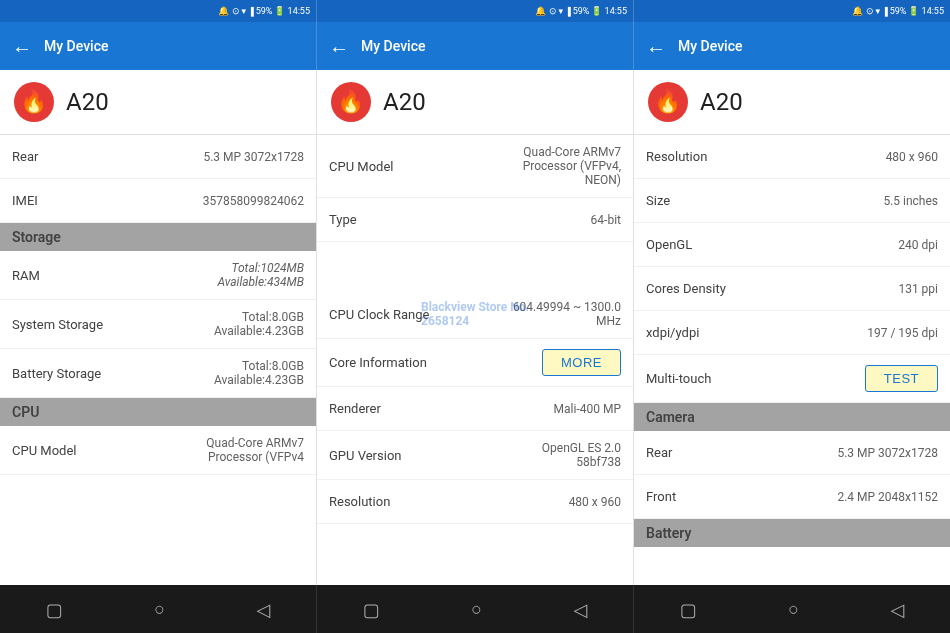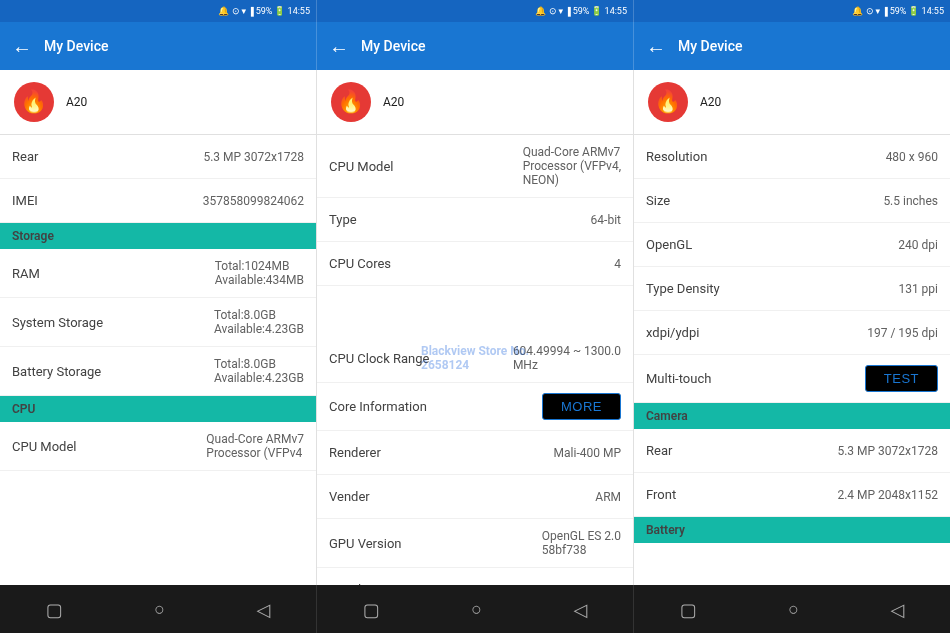--- a/index.html
+++ b/index.html
@@ -82,30 +82,30 @@
       align-items: center;
       padding: 10px 12px;
       border-bottom: 1px solid #e0e0e0;
       gap: 10px;
     }
     .device-logo {
       width: 44px;
       height: 44px;
     }
     .device-name {
-      font-size: 12px;
+      font-size: 24px;
       font-weight: 400;
       color: #212121;
     }
 
     
     .section-header {
-      background: #14b8a6;
+      background: #a3a3a3;
       padding: 6px 12px;
-      font-size: 12px;
+      font-size: 14px;
       font-weight: 600;
       color: #424242;
     }
 
     
     .info-row {
       display: flex;
       justify-content: space-between;
       align-items: center;
       padding: 10px 12px;
@@ -113,29 +113,29 @@
       min-height: 44px;
     }
     .info-label {
       font-size: 13px;
       color: #424242;
       flex-shrink: 0;
     }
     .info-value {
       font-size: 12px;
       color: #616161;
-      text-align: left;
+      text-align: right;
       max-width: 55%;
     }
 
     
     .info-button {
       border: 1.5px solid #1976D2;
       color: #1976D2;
-      background: #000000;
+      background: #fef9c3;
       padding: 5px 18px;
       font-size: 13px;
       font-weight: 500;
       border-radius: 3px;
       cursor: pointer;
       letter-spacing: 0.5px;
     }
 
     
     .watermark {
@@ -257,21 +257,21 @@
       <span class="info-label">Rear</span>
       <span class="info-value">5.3 MP 3072x1728</span>
     </div>
     <div class="info-row">
       <span class="info-label">IMEI</span>
       <span class="info-value">357858099824062</span>
     </div>
     <div class="section-header">Storage</div>
     <div class="info-row">
       <span class="info-label">RAM</span>
-      <span class="info-value" style="white-space:pre-line;">Total:1024MB
+      <span class="info-value" style="white-space:pre-line;font-style:italic;">Total:1024MB
 Available:434MB</span>
     </div>
     <div class="info-row">
       <span class="info-label">System Storage</span>
       <span class="info-value" style="white-space:pre-line;">Total:8.0GB
 Available:4.23GB</span>
     </div>
     <div class="info-row">
       <span class="info-label">Battery Storage</span>
       <span class="info-value" style="white-space:pre-line;">Total:8.0GB
@@ -296,41 +296,33 @@
     <div class="info-row">
       <span class="info-label">CPU Model</span>
       <span class="info-value" style="white-space:pre-line;">Quad-Core ARMv7
 Processor (VFPv4,
 NEON)</span>
     </div>
     <div class="info-row">
       <span class="info-label">Type</span>
       <span class="info-value">64-bit</span>
     </div>
-    <div class="info-row">
-      <span class="info-label">CPU Cores</span>
-      <span class="info-value">4</span>
-    </div>
     <div class="info-row watermark" style="position:relative;">
       <span class="info-label">CPU Clock Range</span>
       <span class="info-value" style="white-space:pre-line;">604.49994 ~ 1300.0
 MHz</span>
       <span class="watermark-text">Blackview  Store No.<br>2658124</span>
     </div>
     <div class="info-row">
       <span class="info-label">Core Information</span>
       <button class="info-button">MORE</button>
     </div>
     <div class="info-row">
       <span class="info-label">Renderer</span>
       <span class="info-value">Mali-400 MP</span>
-    </div>
-    <div class="info-row">
-      <span class="info-label">Vender</span>
-      <span class="info-value">ARM</span>
     </div>
     <div class="info-row">
       <span class="info-label">GPU Version</span>
       <span class="info-value" style="white-space:pre-line;">OpenGL ES 2.0
 58bf738</span>
     </div>
     <div class="info-row">
       <span class="info-label">Resolution</span>
       <span class="info-value">480 x 960</span>
     </div>
@@ -350,21 +342,21 @@
     </div>
     <div class="info-row">
       <span class="info-label">Size</span>
       <span class="info-value">5.5 inches</span>
     </div>
     <div class="info-row">
       <span class="info-label">OpenGL</span>
       <span class="info-value">240 dpi</span>
     </div>
     <div class="info-row">
-      <span class="info-label">Type Density</span>
+      <span class="info-label">Cores Density</span>
       <span class="info-value">131 ppi</span>
     </div>
     <div class="info-row">
       <span class="info-label">xdpi/ydpi</span>
       <span class="info-value">197 / 195 dpi</span>
     </div>
     <div class="info-row">
       <span class="info-label">Multi-touch</span>
       <button class="info-button">TEST</button>
     </div>

